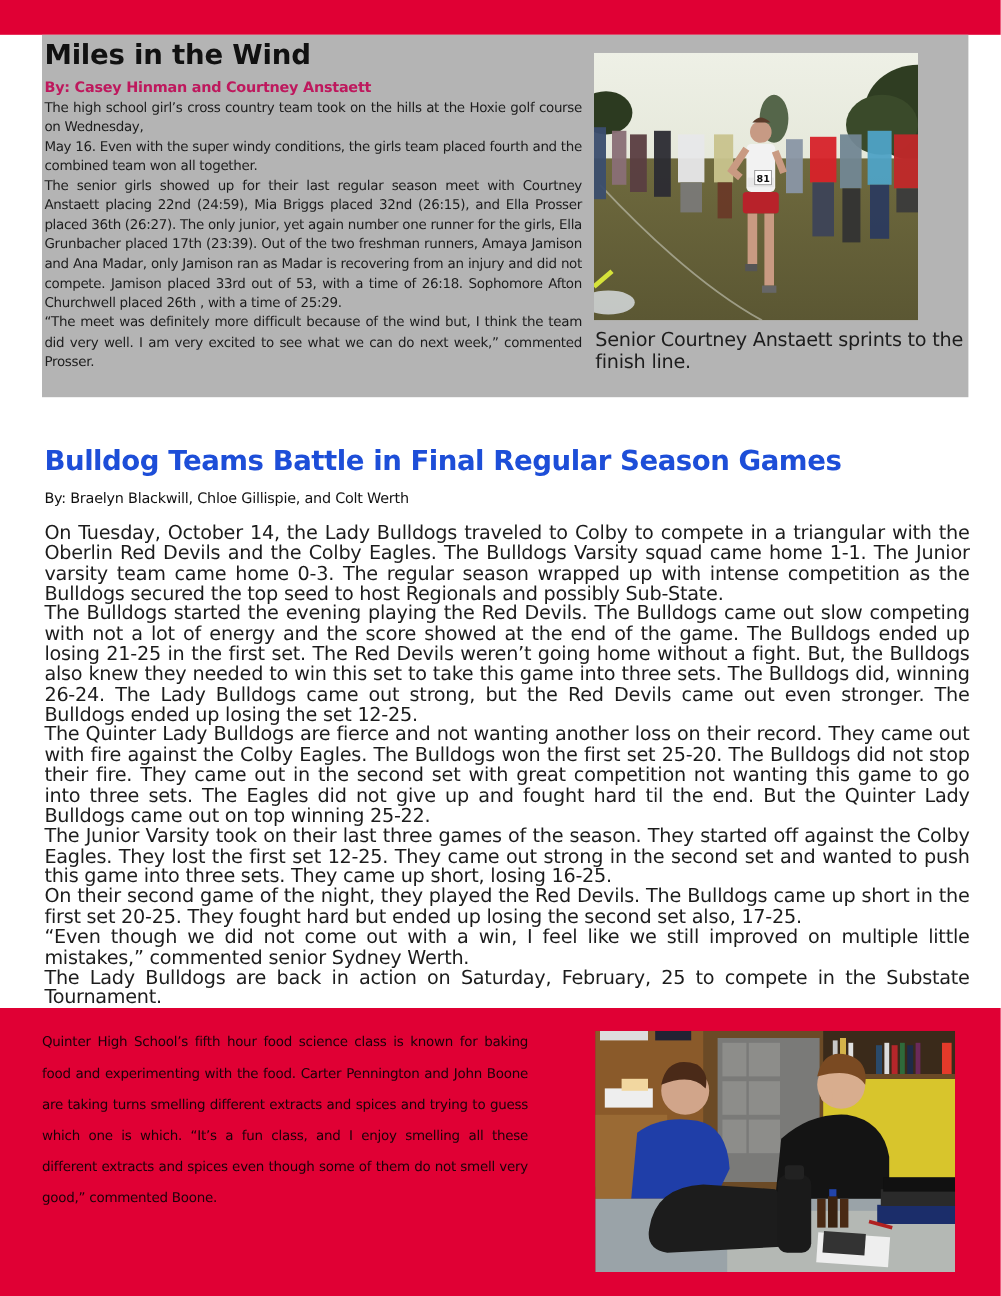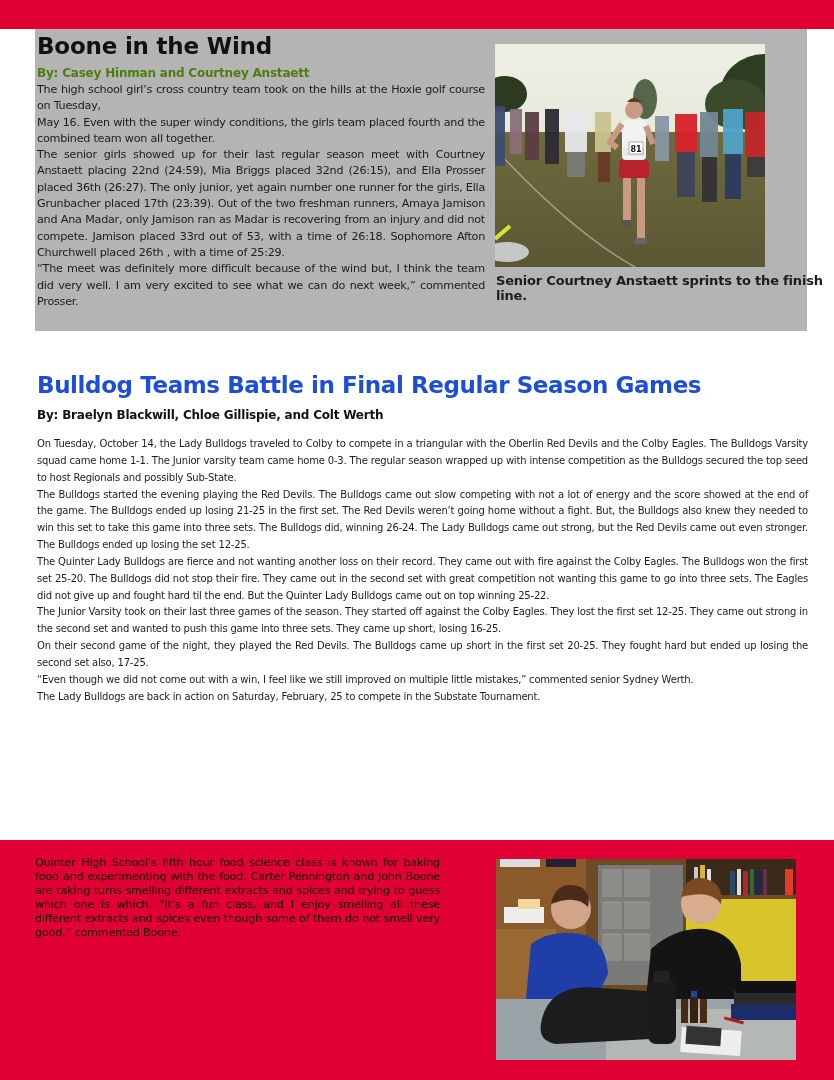--- a/index.html
+++ b/index.html
@@ -3,48 +3,48 @@
 <meta charset="utf-8">
 <style>
   * { margin: 0; padding: 0; box-sizing: border-box; }
   html, body { width: 834px; height: 1080px; background: #ffffff; overflow: hidden; }
   body { position: relative; font-family: "DejaVu Sans", sans-serif; color: #1a1a1a; }
 
   .top-band { position: absolute; left: 0; top: 0; width: 834px; height: 29px; background: #e00034; }
 
   .article1-box { position: absolute; left: 35px; top: 29px; width: 772px; height: 302px; background: #b4b4b4; }
   .a1-title { position: absolute; left: 37px; top: 33px; font-size: 23px; font-weight: bold; color: #111; letter-spacing: -0.2px; }
-  .a1-byline { position: absolute; left: 37px; top: 66px; font-size: 12px; font-weight: bold; color: #4d7c0f; letter-spacing: -0.2px; }
+  .a1-byline { position: absolute; left: 37px; top: 66px; font-size: 12px; font-weight: bold; color: #be185d; letter-spacing: -0.2px; }
   .a1-body { position: absolute; left: 37px; top: 82px; width: 448px; font-size: 11.2px; line-height: 16.3px; color: #1c1c1c; text-align: justify; letter-spacing: -0.25px; }
   .a1-body p { margin: 0; }
 
   .photo1 { position: absolute; left: 495px; top: 44px; width: 270px; height: 223px; overflow: hidden; }
-  .caption1 { position: absolute; left: 496px; top: 273px; font-size: 13px; color: #1c1c1c; letter-spacing: -0.2px; font-weight: bold; }
+  .caption1 { position: absolute; left: 496px; top: 273px; font-size: 16px; color: #1c1c1c; letter-spacing: -0.2px; }
 
   .a2-title { position: absolute; left: 37px; top: 372px; font-size: 23px; font-weight: bold; color: #1d4ed8; letter-spacing: -0.4px; }
-  .a2-byline { position: absolute; left: 37px; top: 408px; font-size: 12px; font-weight: bold; color: #111; letter-spacing: -0.2px; }
-  .a2-body { position: absolute; left: 37px; top: 436px; width: 771px; font-size: 10px; line-height: 16.85px; color: #1c1c1c; text-align: justify; letter-spacing: -0.2px; }
+  .a2-byline { position: absolute; left: 37px; top: 408px; font-size: 12px; font-weight: normal; color: #111; letter-spacing: -0.2px; }
+  .a2-body { position: absolute; left: 37px; top: 436px; width: 771px; font-size: 16px; line-height: 16.85px; color: #1c1c1c; text-align: justify; letter-spacing: -0.2px; }
   .a2-body p { margin: 0; }
 
   .bottom-band { position: absolute; left: 0; top: 840px; width: 834px; height: 240px; background: #e00034; }
-  .a3-body { position: absolute; left: 35px; top: 856px; width: 405px; font-size: 11.2px; line-height: 14px; color: #1a0008; text-align: justify; letter-spacing: -0.2px; }
+  .a3-body { position: absolute; left: 35px; top: 856px; width: 405px; font-size: 11.2px; line-height: 26px; color: #1a0008; text-align: justify; letter-spacing: -0.2px; }
   .photo2 { position: absolute; left: 496px; top: 859px; width: 300px; height: 201px; overflow: hidden; }
 
   svg { display: block; }
 </style>
 </head>
 <body>
 
 <div class="top-band"></div>
 
 <div class="article1-box"></div>
-<h1 class="a1-title">Boone in the Wind</h1>
+<h1 class="a1-title">Miles in the Wind</h1>
 <div class="a1-byline">By: Casey Hinman and Courtney Anstaett</div>
 <div class="a1-body">
-  <p> The high school girl’s cross country team took on the hills at the Hoxie golf course on Tuesday,</p>
+  <p> The high school girl’s cross country team took on the hills at the Hoxie golf course on Wednesday,</p>
   <p>May 16. Even with the super windy conditions, the girls team placed fourth and the combined team won all together.</p>
   <p> The senior girls showed up for their last regular season meet with Courtney Anstaett placing 22nd (24:59), Mia Briggs placed 32nd (26:15), and Ella Prosser placed 36th (26:27). The only junior, yet again number one runner for the girls, Ella Grunbacher placed 17th (23:39). Out of the two freshman runners, Amaya Jamison and Ana Madar, only Jamison ran as Madar is recovering from an injury and did not compete. Jamison placed 33rd out of 53, with a time of 26:18. Sophomore Afton Churchwell placed 26th , with a time of 25:29.</p>
   <p> “The meet was definitely more difficult because of the wind but, I think the team did very well. I am very excited to see what we can do next week,” commented Prosser.</p>
 </div>
 
 <div class="photo1" role="img" aria-label="Cross country runner wearing bib 81 sprinting toward the finish line with spectators behind">
   <svg width="299" height="223" viewBox="0 0 299 223">
     <defs>
       <linearGradient id="sky1" x1="0" y1="0" x2="0" y2="1">
         <stop offset="0" stop-color="#eef0e6"></stop>

